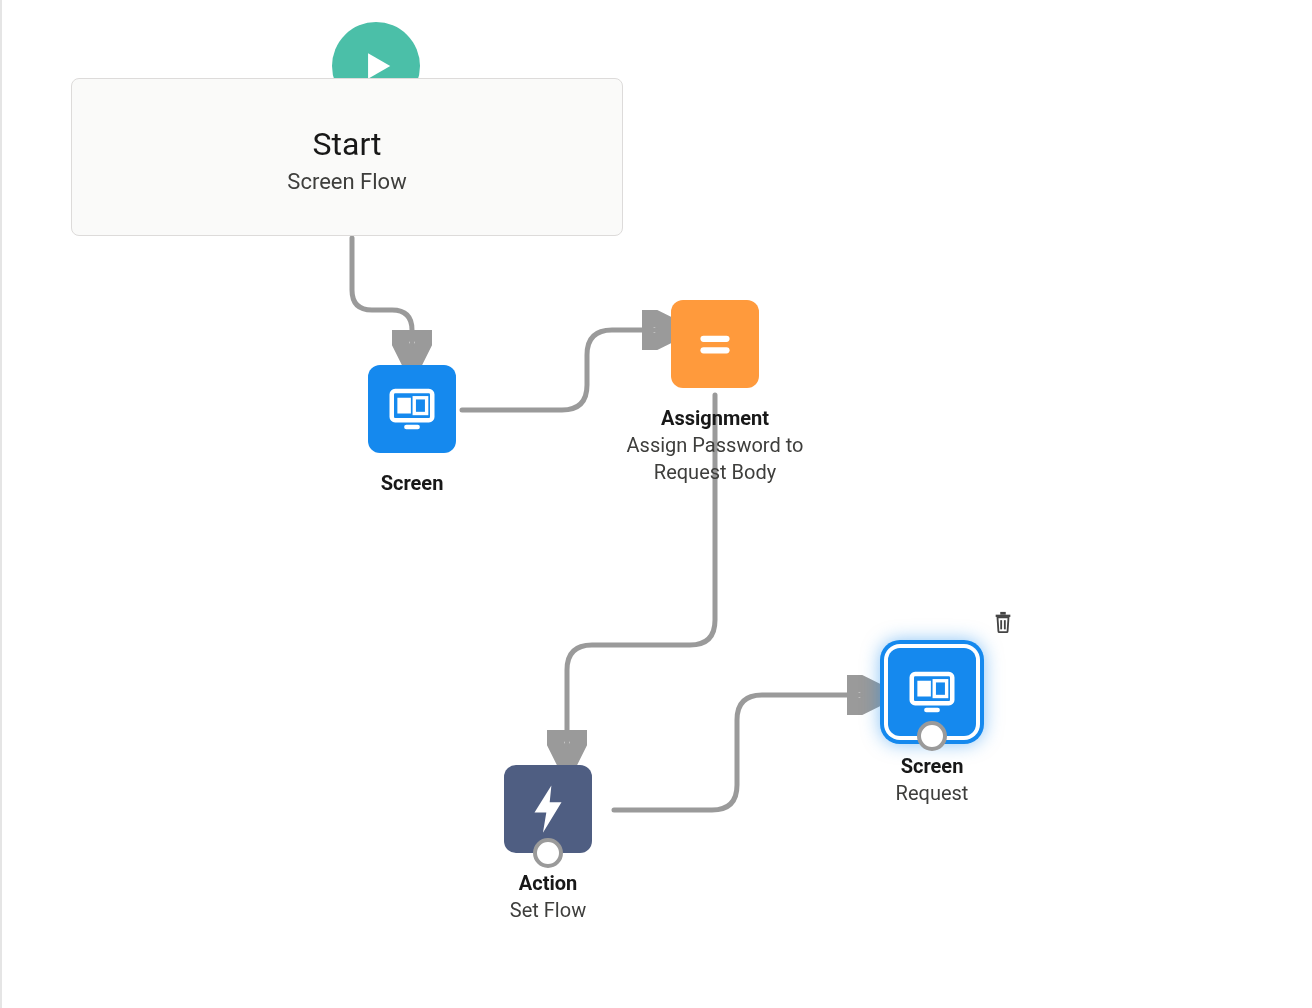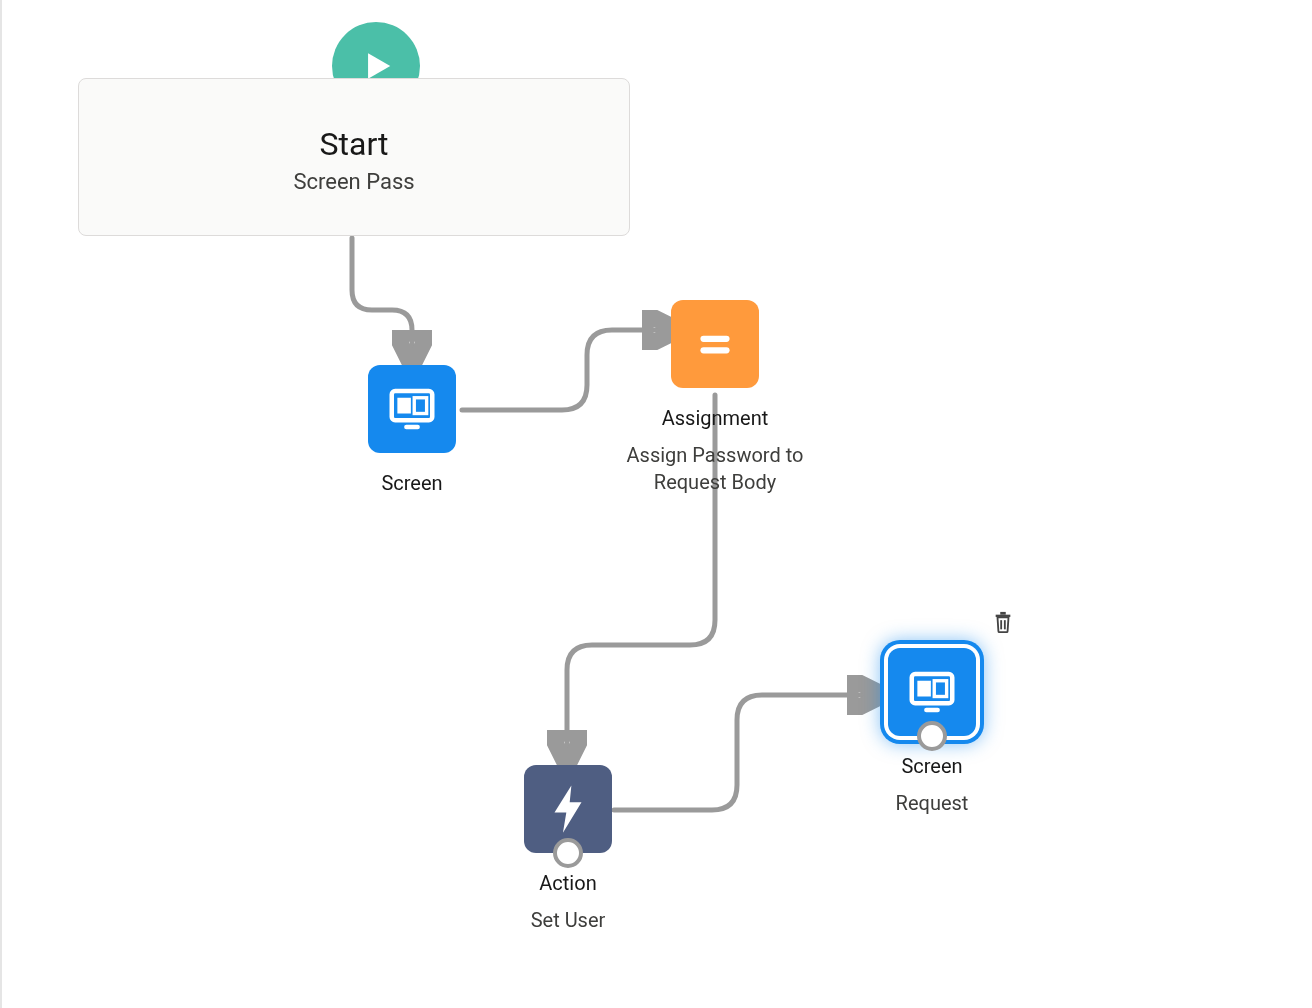--- a/index.html
+++ b/index.html
@@ -15,21 +15,21 @@
   .canvas {
     position: relative;
     width: 1312px;
     height: 1008px;
     border-left: 2px solid #e5e5e5;
     box-sizing: border-box;
   }
   
   .start-card {
     position: absolute;
-    left: 76px;
+    left: 69px;
     top: 78px;
     width: 552px;
     height: 158px;
     border: 1px solid #dddbda;
     border-radius: 8px;
     background: #fafaf9;
     text-align: center;
     box-sizing: border-box;
   }
   .start-card .title {
@@ -64,28 +64,28 @@
     height: 88px;
     border-radius: 12px;
     margin: 0 auto;
     display: flex;
     align-items: center;
     justify-content: center;
     position: relative;
   }
   .node .type {
     font-size: 20px;
-    font-weight: 400;
+    font-weight: 700;
     margin-top: 18px;
   }
   .node .label {
     font-size: 20px;
     font-weight: 400;
     color: #3e3e3c;
-    margin-top: 12px;
+    margin-top: 2px;
     line-height: 1.35;
   }
   .screen-blue { background: #1589ee; }
   .assign-orange { background: #ff9a3c; }
   .action-navy { background: #4f5e82; }
   
   .selected .icon-box {
     box-shadow: 0 0 0 4px #ffffff, 0 0 0 8px #1589ee, 0 0 18px 8px rgba(21,137,238,0.5);
   }
   
@@ -143,21 +143,21 @@
   </svg>
 
   <div class="start-play">
     <svg width="38" height="38" viewBox="0 0 24 24">
       <path d="M7 4 L21 12 L7 20 Z" fill="#ffffff"></path>
     </svg>
   </div>
 
   <div class="start-card">
     <div class="title">Start</div>
-    <div class="sub">Screen Pass</div>
+    <div class="sub">Screen Flow</div>
   </div>
 
   <div class="node" style="left:310px; top:365px; width:200px;">
     <div class="icon-box screen-blue">
       <svg width="54" height="54" viewBox="0 0 48 48">
         <rect x="6" y="8" width="36" height="26" rx="3" fill="none" stroke="#fff" stroke-width="4"></rect>
         <rect x="11" y="14" width="12" height="14" fill="#fff"></rect>
         <rect x="26" y="14" width="11" height="14" fill="none" stroke="#fff" stroke-width="3"></rect>
         <rect x="17" y="38" width="14" height="4" rx="2" fill="#fff"></rect>
       </svg>
@@ -169,29 +169,29 @@
     <div class="icon-box assign-orange">
       <svg width="50" height="50" viewBox="0 0 48 48">
         <rect x="10" y="16" width="28" height="6" rx="3" fill="#fff"></rect>
         <rect x="10" y="27" width="28" height="6" rx="3" fill="#fff"></rect>
       </svg>
     </div>
     <div class="type">Assignment</div>
     <div class="label" style="max-width:230px;margin-left:auto;margin-right:auto;">Assign Password to Request Body</div>
   </div>
 
-  <div class="node" style="left:466px; top:765px; width:200px;">
+  <div class="node" style="left:446px; top:765px; width:200px;">
     <div class="icon-box action-navy">
       <svg width="44" height="54" viewBox="0 0 24 32">
         <path d="M14 2 L4 18 L11 18 L9 30 L20 12 L13 12 Z" fill="#fff"></path>
       </svg>
       <div class="handle-dot"></div>
     </div>
     <div class="type">Action</div>
-    <div class="label">Set User</div>
+    <div class="label">Set Flow</div>
   </div>
 
   <div class="node selected" style="left:830px; top:648px; width:200px;">
     <div class="icon-box screen-blue">
       <svg width="54" height="54" viewBox="0 0 48 48">
         <rect x="6" y="8" width="36" height="26" rx="3" fill="none" stroke="#fff" stroke-width="4"></rect>
         <rect x="11" y="14" width="12" height="14" fill="#fff"></rect>
         <rect x="26" y="14" width="11" height="14" fill="none" stroke="#fff" stroke-width="3"></rect>
         <rect x="17" y="38" width="14" height="4" rx="2" fill="#fff"></rect>
       </svg>

